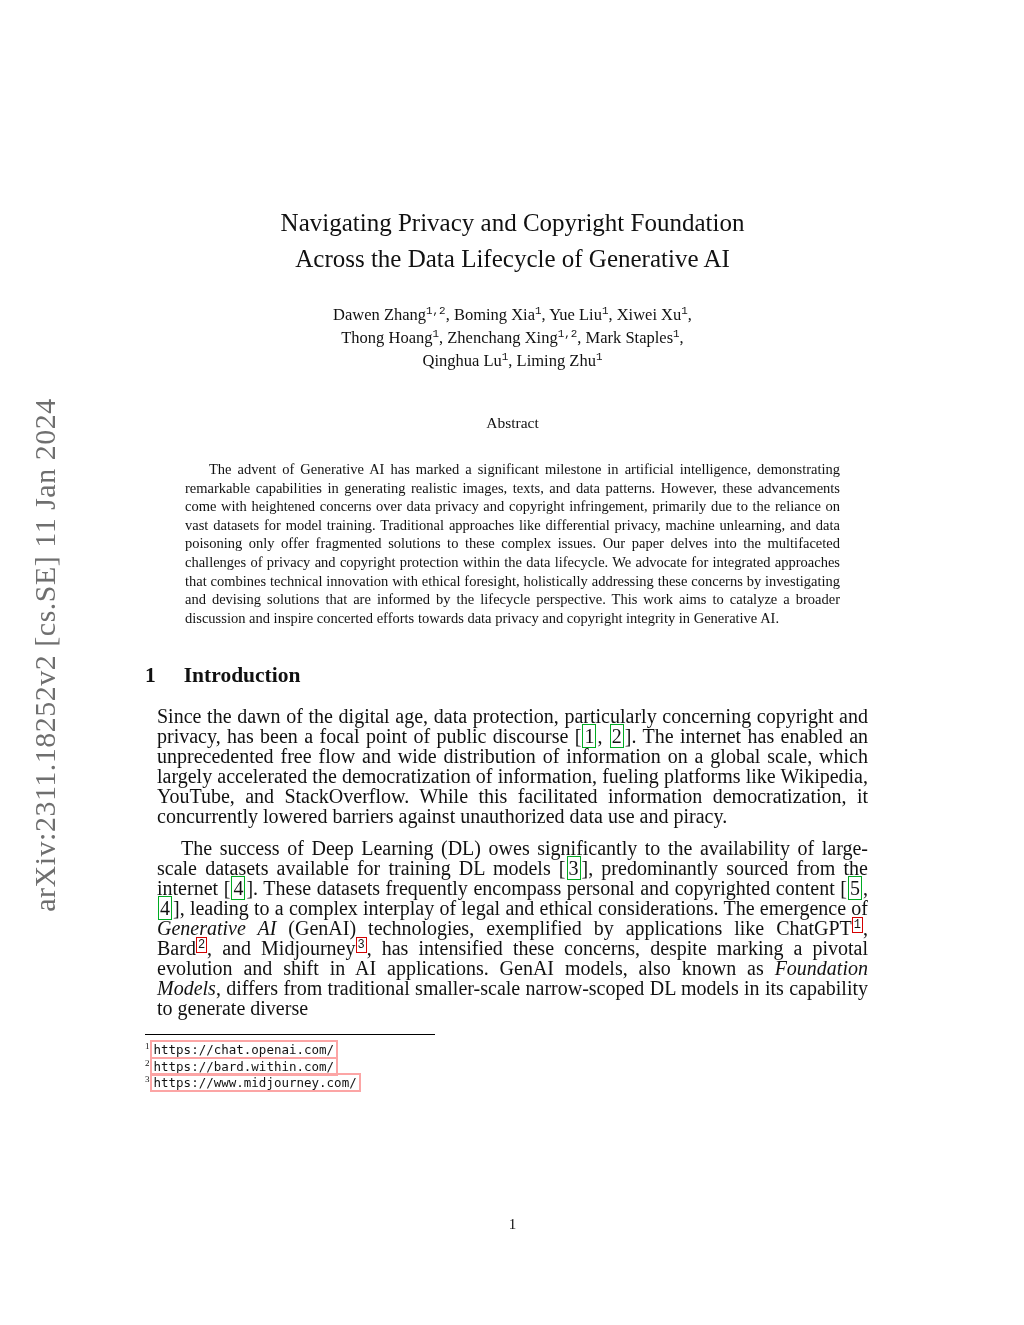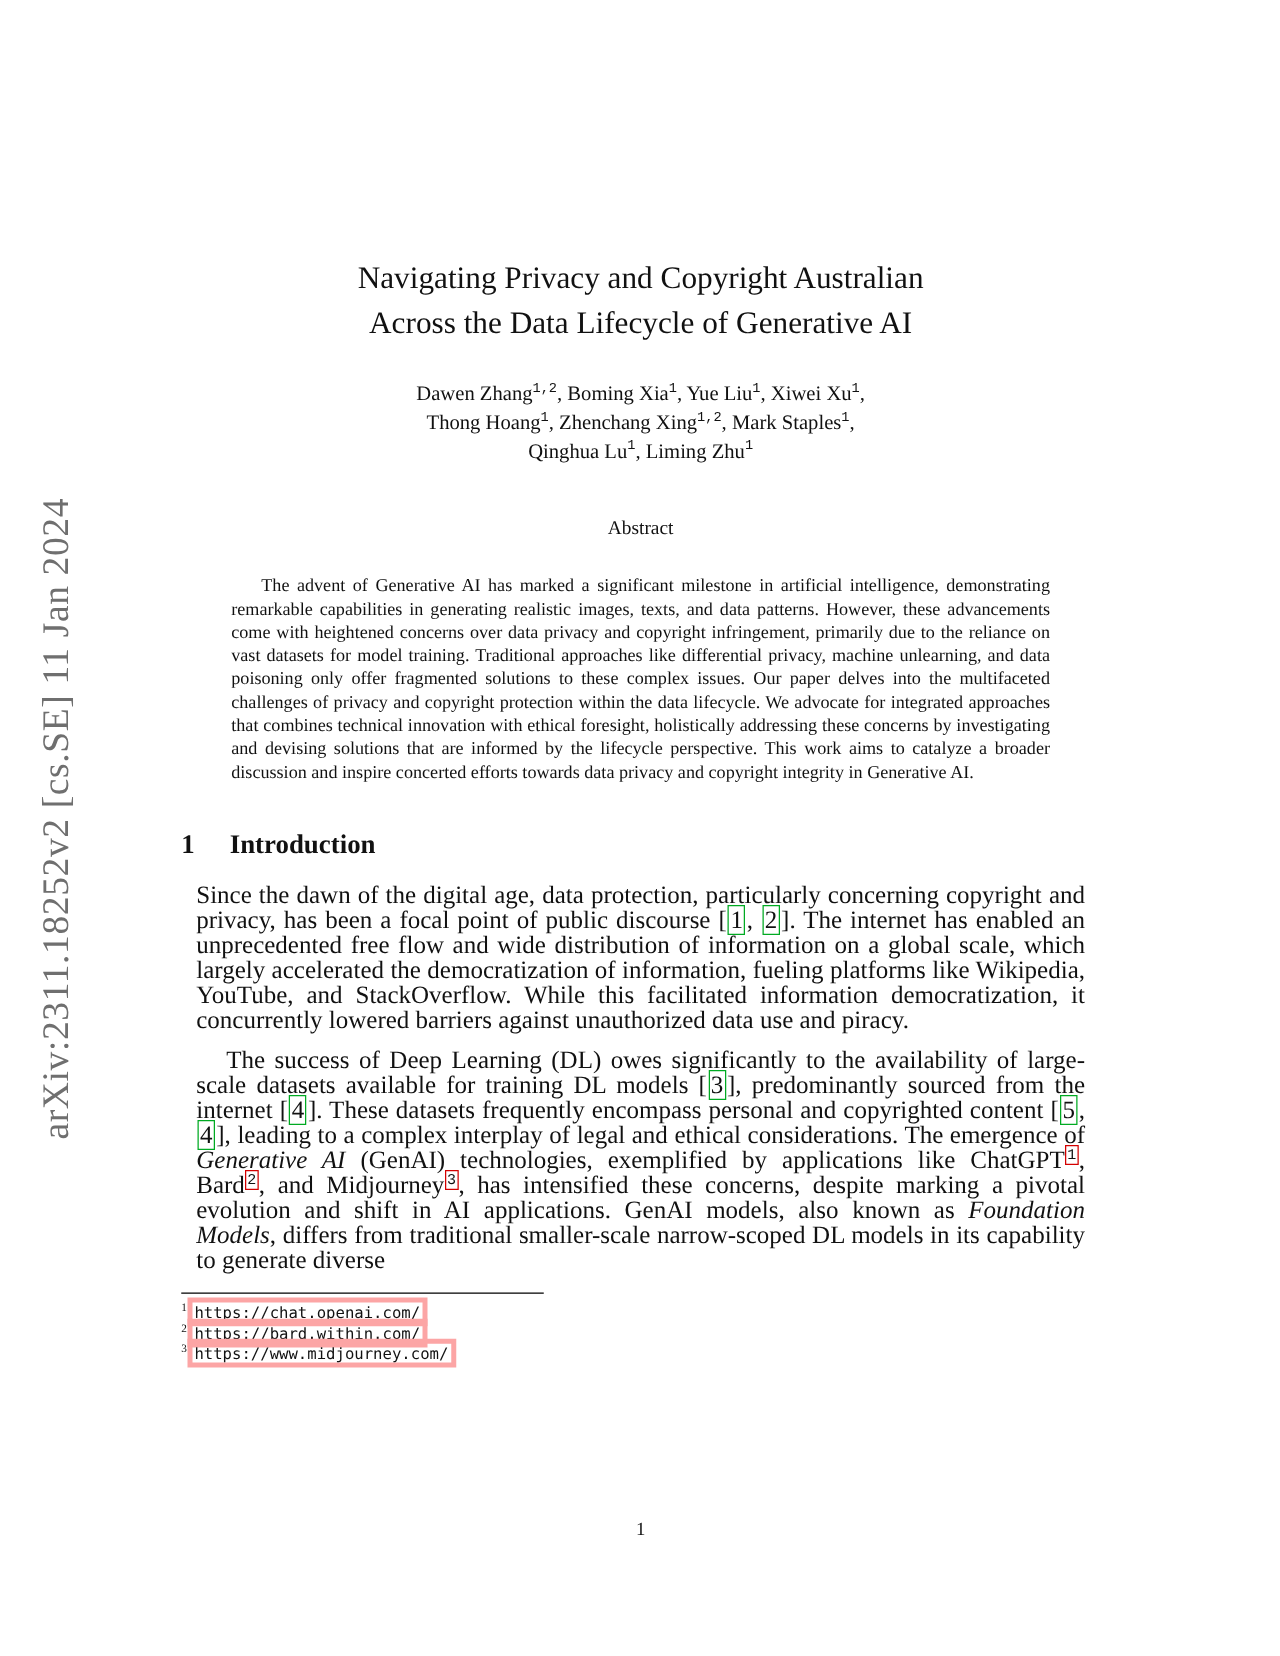--- a/index.html
+++ b/index.html
@@ -105,21 +105,21 @@
   }
   .footnote {
     font-size: 13px;
     line-height: 16.5px;
   }
   .footnote sup {
     font-family: "Liberation Serif", serif;
     font-size: 9px;
   }
   .url-box {
-    border: 4px solid #fca5a5;
+    border: 2px solid #fca5a5;
     padding: 0 2px;
     font-family: "DejaVu Sans Mono", "Liberation Mono", monospace;
     font-size: 12.5px;
   }
   .page-number {
     position: absolute;
     top: 1216px;
     left: 145px;
     width: 735px;
     text-align: center;
@@ -129,21 +129,21 @@
 </head>
 <body>
 
 <div class="page">
 
   <div class="watermark">arXiv:2311.18252v2 [cs.SE] 11 Jan 2024</div>
 
   <div class="content">
 
     <div class="title">
-      <div>Navigating Privacy and Copyright Australian</div>
+      <div>Navigating Privacy and Copyright Foundation</div>
       <div>Across the Data Lifecycle of Generative AI</div>
     </div>
 
     <div class="authors">
       <div><span>Dawen Zhang</span><sup>1,2</sup><span>, Boming Xia</span><sup>1</sup><span>, Yue Liu</span><sup>1</sup><span>, Xiwei Xu</span><sup>1</sup><span>,</span></div>
       <div><span>Thong Hoang</span><sup>1</sup><span>, Zhenchang Xing</span><sup>1,2</sup><span>, Mark Staples</span><sup>1</sup><span>,</span></div>
       <div><span>Qinghua Lu</span><sup>1</sup><span>, Liming Zhu</span><sup>1</sup></div>
     </div>
 
 

